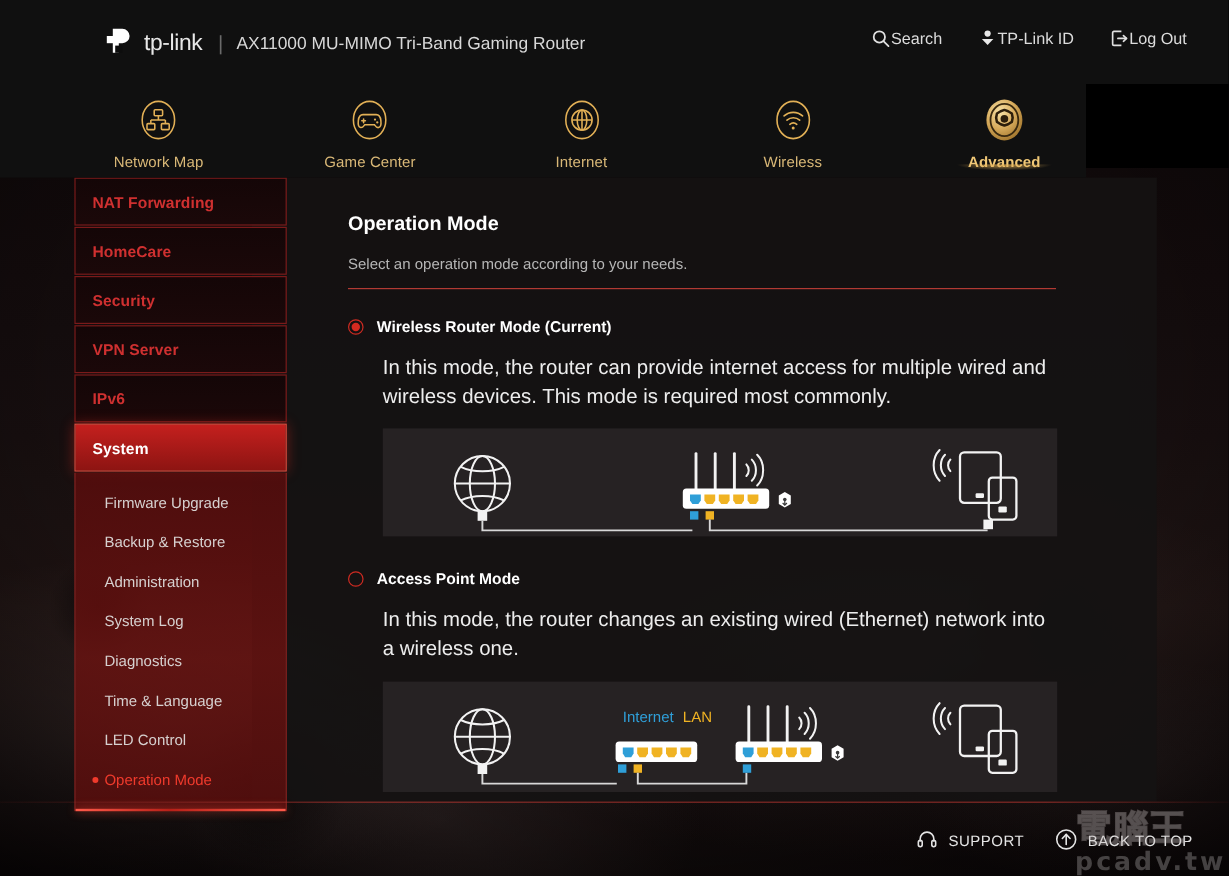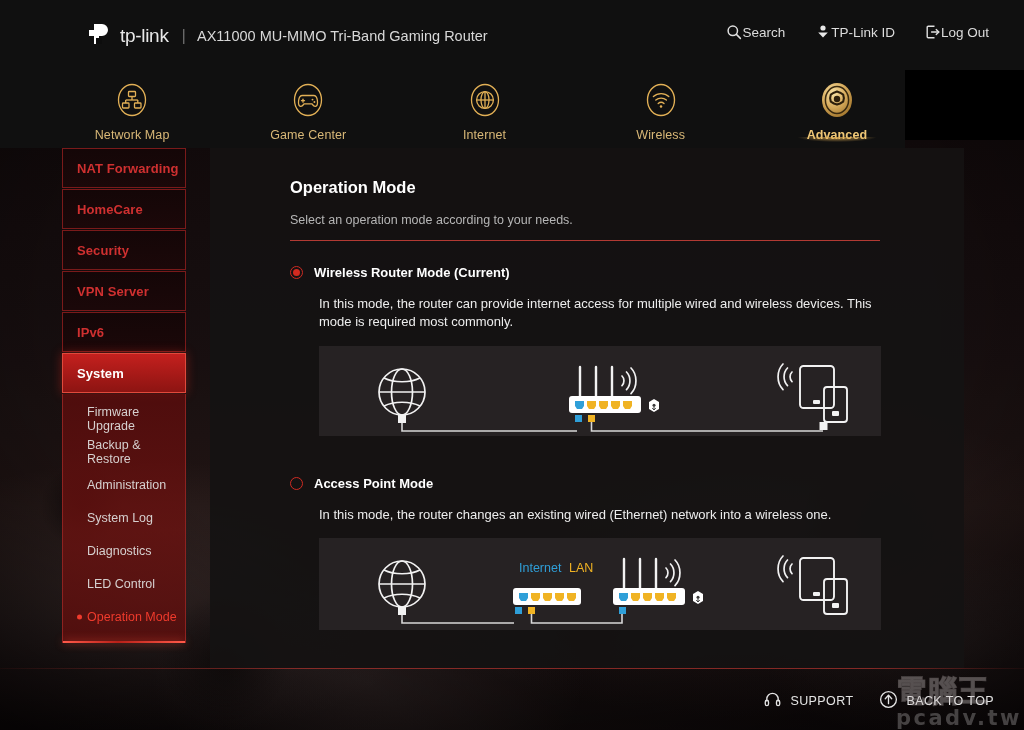--- a/index.html
+++ b/index.html
@@ -92,21 +92,21 @@
   .navitem.active .nav-label { color: #f0c877; font-weight: bold; }
   .nav-glow {
     position: absolute; left: 50%; transform: translateX(-50%);
     bottom: -9px; width: 110px; height: 14px;
     background: radial-gradient(ellipse 55px 7px at 50% 0%, rgba(226,176,86,0.85), rgba(226,176,86,0) 72%);
     pointer-events: none;
   }
 
   
   .sidebar {
-    position: absolute; left: 62px; top: 148px; width: 124px;
+    position: absolute; left: 62px; top: 148px; width: 177px;
     z-index: 12;
     border-radius: 9px;
   }
   .menu-item {
     position: relative;
     height: 40px; margin-bottom: 1px;
     display: flex; align-items: center;
     padding-left: 14px;
     border: 1px solid #7a1a1a;
     background: linear-gradient(180deg, #140607 0%, #1b0809 100%);
@@ -168,21 +168,21 @@
     position: relative; cursor: pointer;
     background: transparent;
   }
   .radio.checked::after {
     content: ""; position: absolute;
     left: 2px; top: 2px; width: 7px; height: 7px;
     border-radius: 50%; background: #d32a20;
   }
   .mode-title { color: #ffffff; font-size: 13px; font-weight: bold; }
   .mode-desc {
-    color: #ededed; font-size: 13px; line-height: 1.42;
+    color: #ededed; font-size: 17px; line-height: 1.42;
     margin: 15px 0 0 29px; width: 560px;
   }
 
   .diagram {
     margin: 14px 0 0 29px;
     width: 562px; height: 90px;
     background: #262223;
     display: flex; align-items: center; justify-content: center;
   }
 
@@ -384,20 +384,23 @@
       <div class="sub-item">
         <span>Administration</span>
       </div>
       <div class="sub-item">
         <span>System Log</span>
       </div>
       <div class="sub-item">
         <span>Diagnostics</span>
       </div>
       <div class="sub-item">
+        <span>Time &amp; Language</span>
+      </div>
+      <div class="sub-item">
         <span>LED Control</span>
       </div>
       <div class="sub-item active">
         <span class="sub-dot"></span>
         <span>Operation Mode</span>
       </div>
     </div>
   </div>
 
   <div class="content">
@@ -469,21 +472,21 @@
 
           <g stroke="#f2f2f2" stroke-width="1.7" fill="none" stroke-linecap="round">
             <path d="M473 26c-2.6 2.5-2.6 7.1 0 9.6"></path>
             <path d="M468.5 22c-4.6 4.6-4.6 13 0 17.6"></path>
             <path d="M464 18c-6.6 6.6-6.6 19 0 25.6"></path>
           </g>
         </svg>
       </div>
     </div>
 
-    <div class="mode-block" style="margin-top:40px;">
+    <div class="mode-block" style="margin-top:28px;">
       <div class="mode-head">
         <span class="radio"></span>
         <span class="mode-title">Access Point Mode</span>
       </div>
       <div class="mode-desc">In this mode, the router changes an existing wired (Ethernet) network into a wireless one.</div>
 
       <div class="diagram" style="height:92px;">
         <svg width="562" height="92" viewBox="0 0 562 92" fill="none">
 
           <g stroke="#f2f2f2" stroke-width="1.7">

